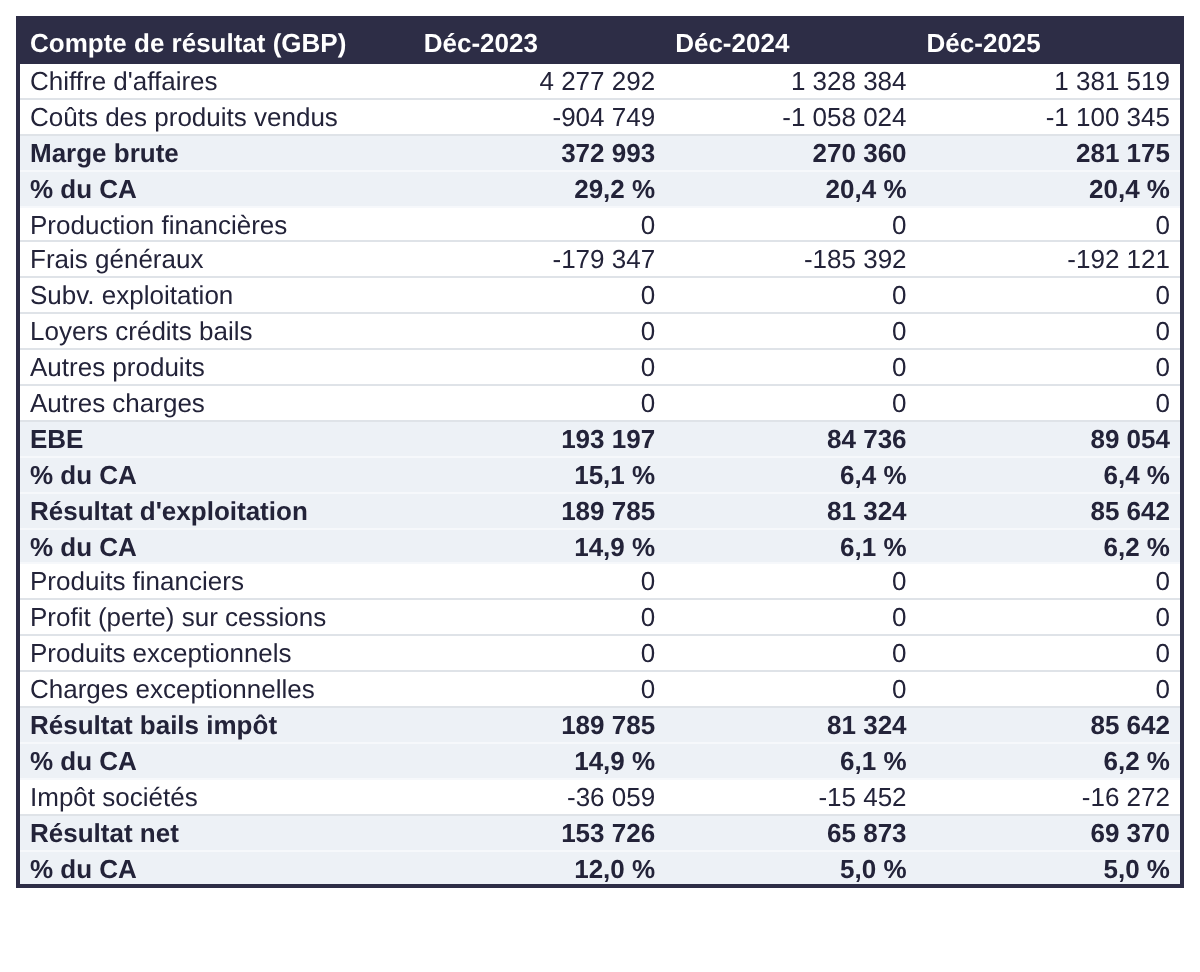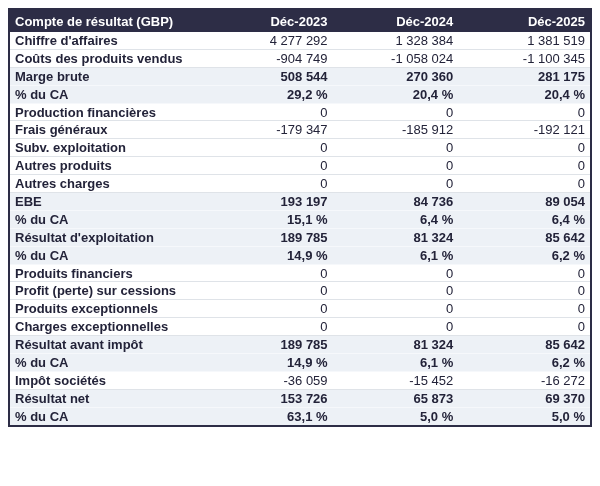--- a/index.html
+++ b/index.html
@@ -23,34 +23,34 @@
     table-layout:fixed;
     border:2px solid var(--border);
     font-size:13px;
   }
   thead th{
     background:var(--header-bg);
     color:var(--header-text);
     font-weight:bold;
     height:22px;
     padding:0 5px;
-    text-align:right;
+    text-align:left;
     white-space:nowrap;
     overflow:hidden;
   }
   thead th.label-col{text-align:left;}
   tbody td{
     height:16.9px;
     padding:0 5px;
     text-align:right;
     white-space:nowrap;
     overflow:hidden;
     border-bottom:1px solid var(--divider);
   }
-  tbody td.label-col{text-align:left;font-weight:bold;}
+  tbody td.label-col{text-align:left;}
   tr.highlight td{
     background:var(--highlight-bg);
     font-weight:bold;
     border-bottom:1px solid #f6f8fb;
   }
   tbody tr:last-child td{border-bottom:none;}
 </style>
 </head>
 <body>
 
@@ -78,44 +78,50 @@
     <td>1 381 519</td>
   </tr>
         <tr class="normal">
     <td class="label-col">Coûts des produits vendus</td>
     <td>-904 749</td>
     <td>-1 058 024</td>
     <td>-1 100 345</td>
   </tr>
         <tr class="highlight">
     <td class="label-col">Marge brute</td>
-    <td>508 544</td>
+    <td>372 993</td>
     <td>270 360</td>
     <td>281 175</td>
   </tr>
         <tr class="highlight">
     <td class="label-col">% du CA</td>
     <td>29,2 %</td>
     <td>20,4 %</td>
     <td>20,4 %</td>
   </tr>
         <tr class="normal">
     <td class="label-col">Production financières</td>
     <td>0</td>
     <td>0</td>
     <td>0</td>
   </tr>
         <tr class="normal">
     <td class="label-col">Frais généraux</td>
     <td>-179 347</td>
-    <td>-185 912</td>
+    <td>-185 392</td>
     <td>-192 121</td>
   </tr>
         <tr class="normal">
     <td class="label-col">Subv. exploitation</td>
+    <td>0</td>
+    <td>0</td>
+    <td>0</td>
+  </tr>
+        <tr class="normal">
+    <td class="label-col">Loyers crédits bails</td>
     <td>0</td>
     <td>0</td>
     <td>0</td>
   </tr>
         <tr class="normal">
     <td class="label-col">Autres produits</td>
     <td>0</td>
     <td>0</td>
     <td>0</td>
   </tr>
@@ -167,21 +173,21 @@
     <td>0</td>
     <td>0</td>
   </tr>
         <tr class="normal">
     <td class="label-col">Charges exceptionnelles</td>
     <td>0</td>
     <td>0</td>
     <td>0</td>
   </tr>
         <tr class="highlight">
-    <td class="label-col">Résultat avant impôt</td>
+    <td class="label-col">Résultat bails impôt</td>
     <td>189 785</td>
     <td>81 324</td>
     <td>85 642</td>
   </tr>
         <tr class="highlight">
     <td class="label-col">% du CA</td>
     <td>14,9 %</td>
     <td>6,1 %</td>
     <td>6,2 %</td>
   </tr>
@@ -192,19 +198,19 @@
     <td>-16 272</td>
   </tr>
         <tr class="highlight">
     <td class="label-col">Résultat net</td>
     <td>153 726</td>
     <td>65 873</td>
     <td>69 370</td>
   </tr>
         <tr class="highlight">
     <td class="label-col">% du CA</td>
-    <td>63,1 %</td>
+    <td>12,0 %</td>
     <td>5,0 %</td>
     <td>5,0 %</td>
   </tr>
       </tbody>
   </table>
 </div>
 
 </body></html>

